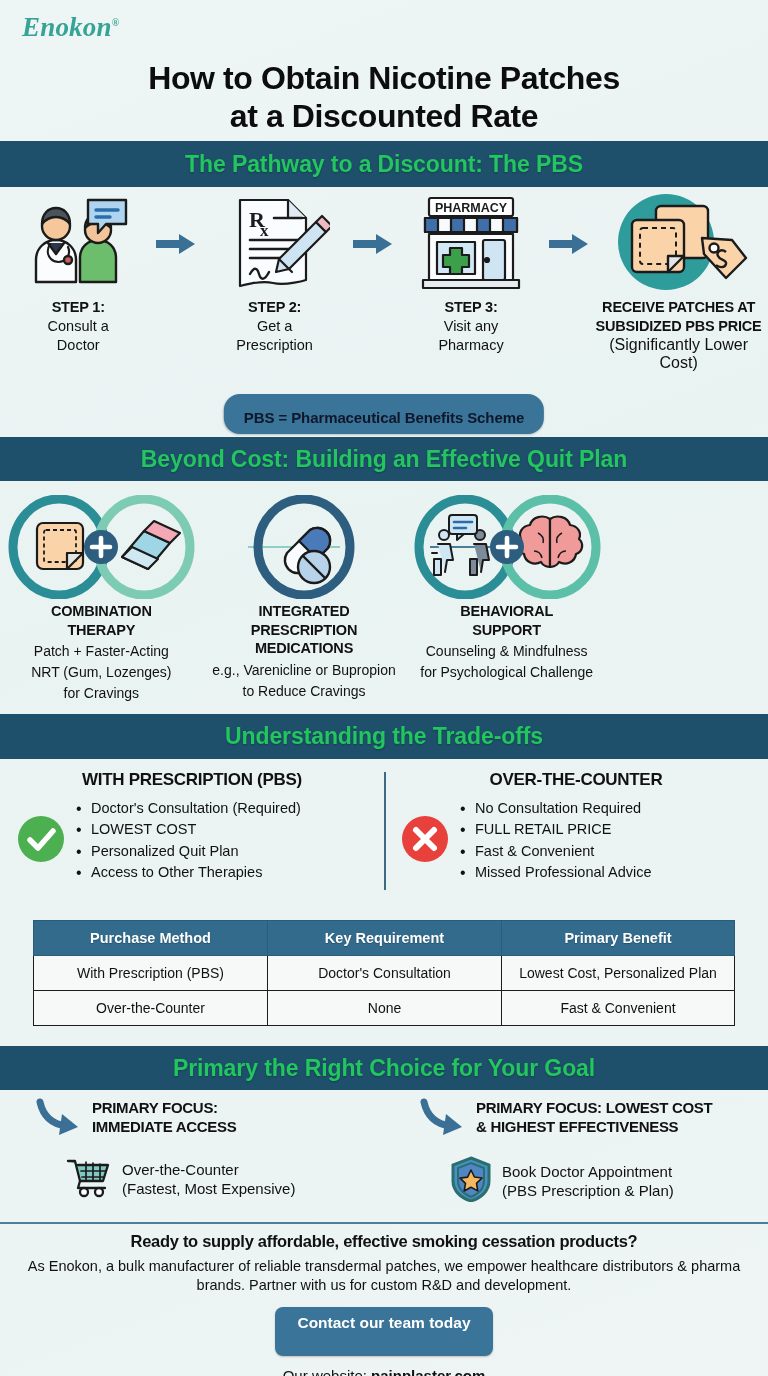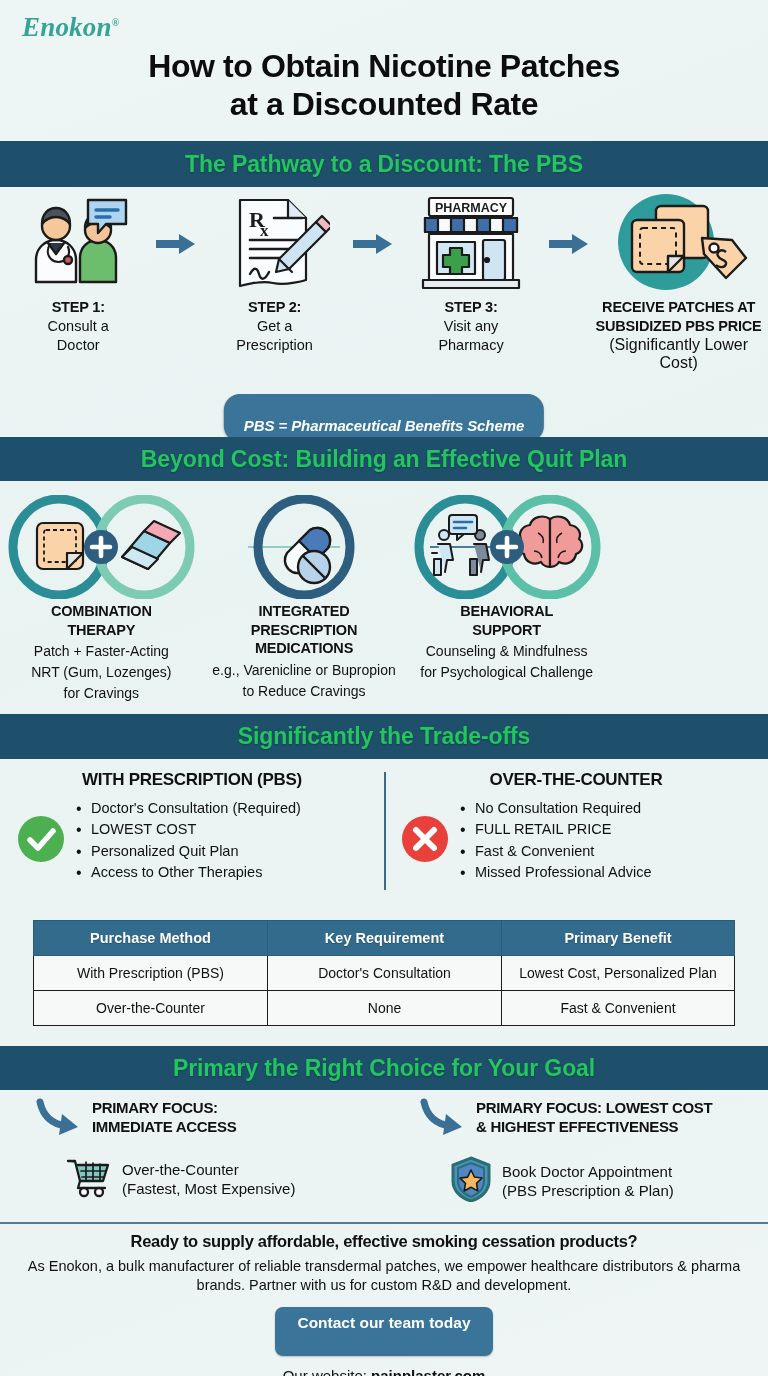--- a/index.html
+++ b/index.html
@@ -21,21 +21,21 @@
   
   .logo {
     position: absolute; left: 22px; top: 12px;
     font-family: "Liberation Serif", serif;
     font-style: italic; font-weight: bold;
     font-size: 27px; color: #35a395;
     letter-spacing: .2px;
   }
   .logo sup { font-size: 10px; vertical-align: super; font-style: normal; }
   .main-title {
-    position: absolute; left: 0; top: 48px; width: 768px;
+    position: absolute; left: 0; top: 60px; width: 768px;
     text-align: center;
     font-size: 32px; font-weight: bold; line-height: 1.18;
     letter-spacing: -.4px; color: #0d0d0d;
   }
 
   
   .band {
     position: absolute; left: 0; width: 768px;
     background: #1e506c;
     color: #22c55e;
@@ -55,25 +55,24 @@
   .step-label { font-size: 14.5px; font-weight: bold; line-height: 1.32; letter-spacing: -.2px; }
   .step-sub { font-size: 14.5px; line-height: 1.32; }
   .arrow { width: 40px; height: 108px; display:flex; align-items:center; justify-content:center; }
   .final-step { width: 200px; text-align:center; }
   .final-step .step-label { font-size: 14.5px; }
   .final-note { font-size: 16px; }
 
   .pbs-pill {
     position: absolute; left: 50%; transform: translateX(-50%); top: 394px;
     background: #3a7499;
-    color: #ffffff; font-size: 15px; font-weight: bold;
-    padding: 23px 20px 8px; border-radius: 16px;
+    color: #0f172a; font-size: 15px; font-weight: bold;
+    padding: 15px 20px 8px; border-radius: 16px;
     box-shadow: 0 1px 2px rgba(0,0,0,.2);
     letter-spacing: -.1px;
-    font-style: italic;
   }
 
   
   .pillars {
     position: absolute; left: 0; top: 492px; width: 608px; height: 215px;
     display: flex; justify-content: space-around; align-items: flex-start;
   }
   .pillar { width: 252px; text-align:center; position: relative; }
   .pillar-art { height: 110px; display:flex; align-items:center; justify-content:center; }
   .pillar-title { font-size: 14.5px; font-weight: bold; line-height: 1.28; letter-spacing:-.2px; }
@@ -364,21 +363,21 @@
         </svg>
       </div>
       <div class="pillar-title">BEHAVIORAL</div>
       <div class="pillar-title">SUPPORT</div>
       <div class="pillar-desc">Counseling &amp; Mindfulness</div>
       <div class="pillar-desc">for Psychological Challenge</div>
     </div>
   </div>
 
   <div class="band" style="top:714px;height:45px;">
-    <span>Significantly the Trade-offs</span>
+    <span>Understanding the Trade-offs</span>
   </div>
 
   <div class="vdiv"></div>
 
   <div class="tradeoffs">
 
     <div class="to-col">
       <div class="to-head">WITH PRESCRIPTION (PBS)</div>
       <div class="to-body">
         <div class="to-badge">

